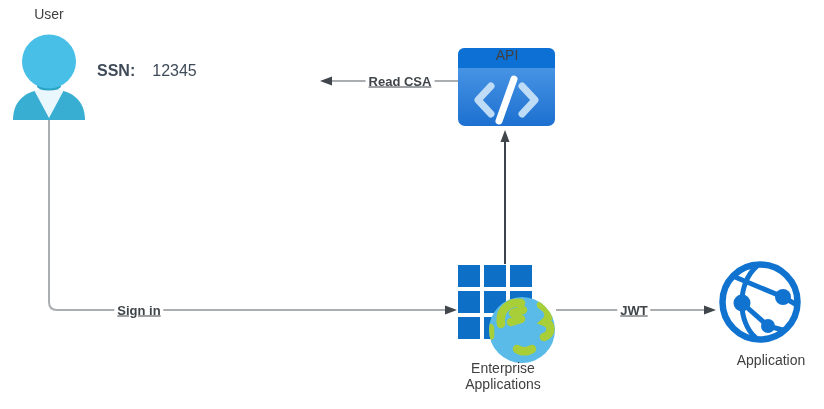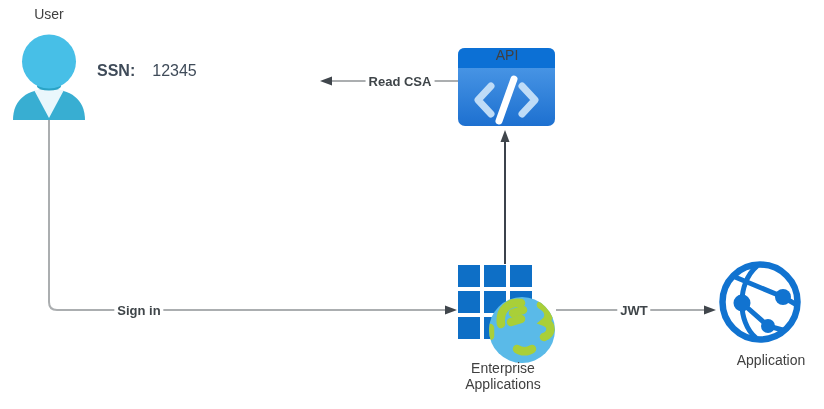--- a/index.html
+++ b/index.html
@@ -12,20 +12,21 @@
   .lbl { position:absolute; }
   .node-label {
     font-size:14px; color:var(--text-primary); transform:translateX(-50%);
     white-space:nowrap;
   }
   .node-label.wrap { white-space:normal; width:100px; text-align:center; line-height:16px; }
   .edge-label {
     font-size:13px; font-weight:bold; color:var(--text-edge);
     background:#fff; padding:0 3px; transform:translate(-50%,-50%);
     white-space:nowrap;
+    text-decoration:underline;
   }
   .csa-block { font-size:16px; color:var(--text-slate); line-height:22px; }
   .csa-block .val { margin-left:17px; }
 </style>
 </head>
 <body>
 
 <div class="canvas">
 
   <svg class="layer" width="824" height="409" viewBox="0 0 824 409">

